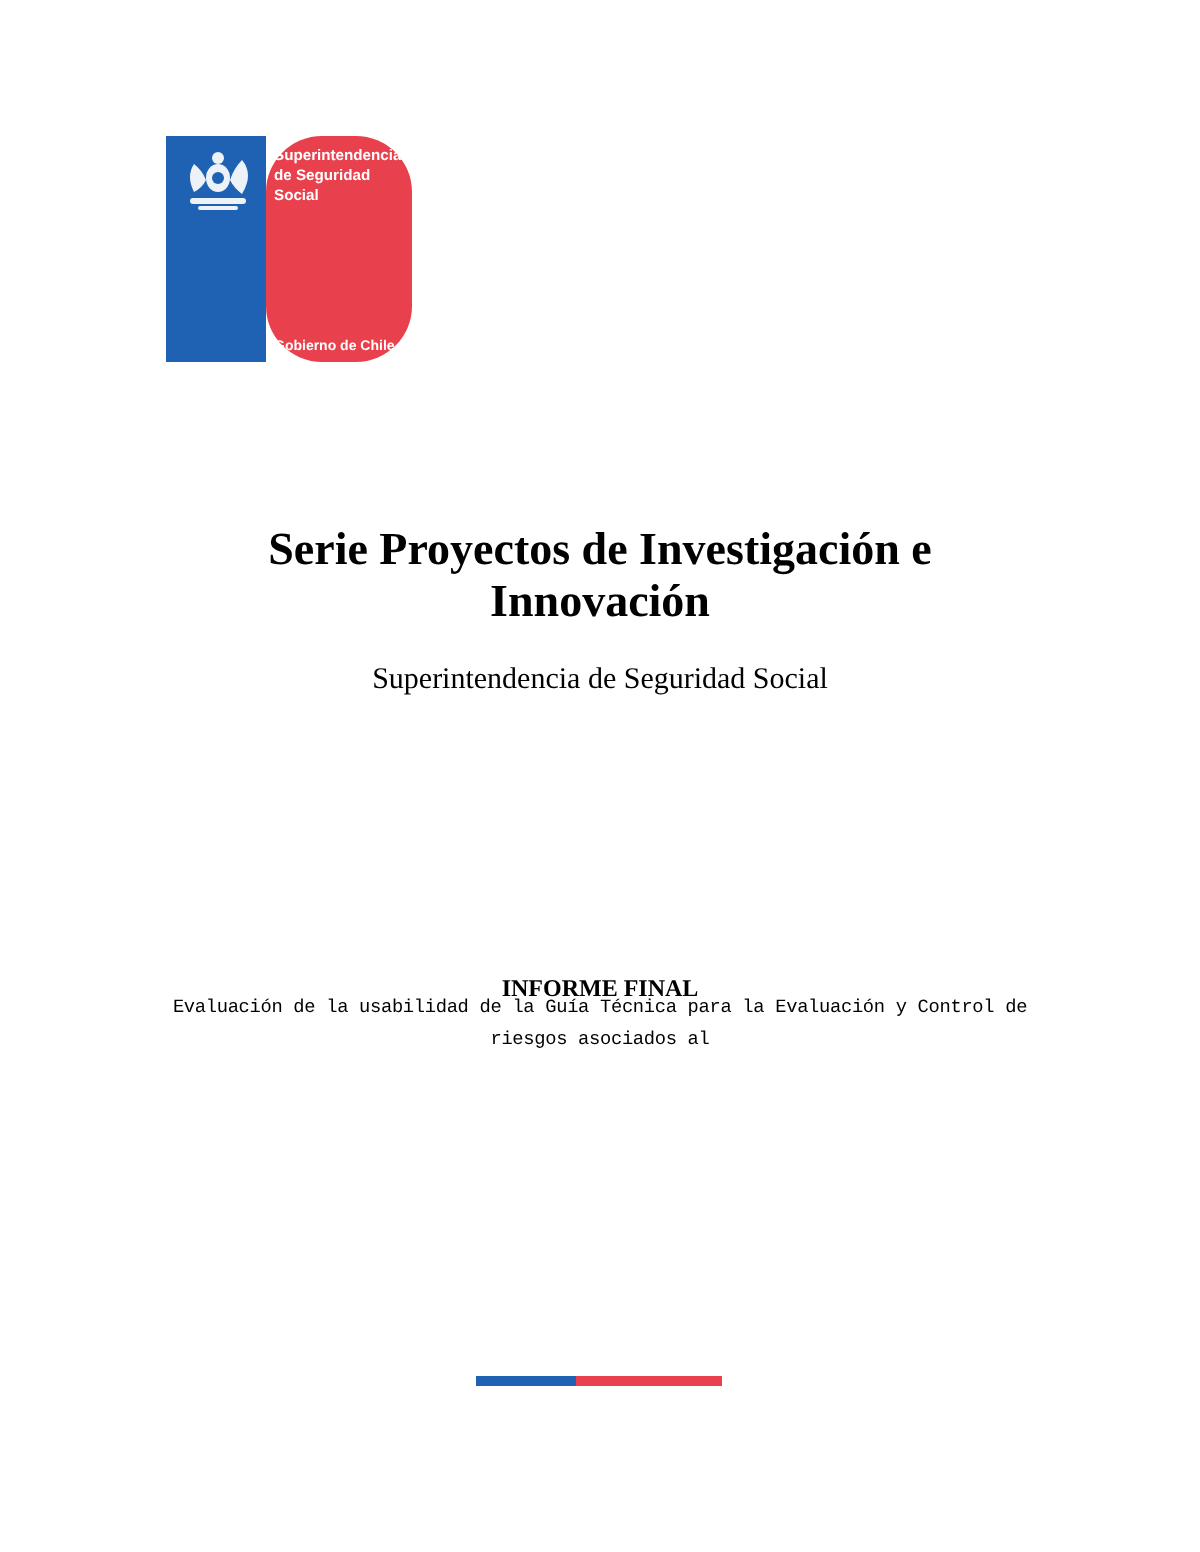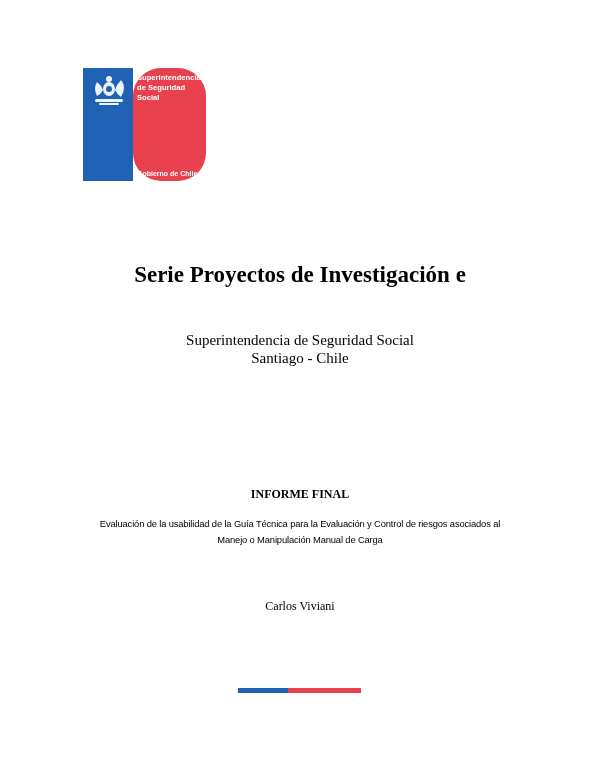--- a/index.html
+++ b/index.html
@@ -28,22 +28,22 @@
     }
     .subtitle {
       position: absolute; left: 0; width: 600px; top: 331px; text-align: center;
       font-size: 15px; line-height: 18px;
     }
     .report-label {
       position: absolute; left: 0; width: 600px; top: 487px; text-align: center;
       font-size: 12px; font-weight: bold;
     }
     .report-desc {
-      position: absolute; left: 80px; width: 440px; top: 516px; text-align: center;
-      font-family: Liberation Sans, sans-serif; font-size: 9.4px; line-height: 16px; letter-spacing: -0.15px;
+      position: absolute; left: 80px; width: 440px; top: 496px; text-align: center;
+      font-family: Liberation Mono, monospace; font-size: 9.4px; line-height: 16px; letter-spacing: -0.15px;
     }
     .author {
       position: absolute; left: 0; width: 600px; top: 599px; text-align: center;
       font-size: 12px; line-height: 14px;
     }
     .flag-bar {
       position: absolute; left: 238px; top: 688px; width: 123px; height: 5px; display: flex;
     }
     .flag-bar .b { width: 50px; background: var(--blue); }
     .flag-bar .r { flex: 1; background: var(--red); }
@@ -68,34 +68,32 @@
   <div class="logo-red">
     <div class="org">Superintendencia
 de Seguridad
 Social</div>
     <div class="gov">Gobierno de Chile</div>
   </div>
 </div>
 
 <div class="title">
   <div>Serie Proyectos de Investigación e</div>
+  <div>Innovación</div>
 </div>
 
 <div class="subtitle">
   <div>Superintendencia de Seguridad Social</div>
-  <div>Santiago - Chile</div>
 </div>
 
 <div class="report-label">INFORME FINAL</div>
 
 <div class="report-desc">
   <div>Evaluación de la usabilidad de la Guía Técnica para la Evaluación y Control de riesgos asociados al</div>
-  <div>Manejo o Manipulación Manual de Carga</div>
 </div>
 
 <div class="author">
-  <div>Carlos Viviani</div>
 </div>
 
 <div class="flag-bar">
   <div class="b"></div>
   <div class="r"></div>
 </div>
 
 </body></html>

